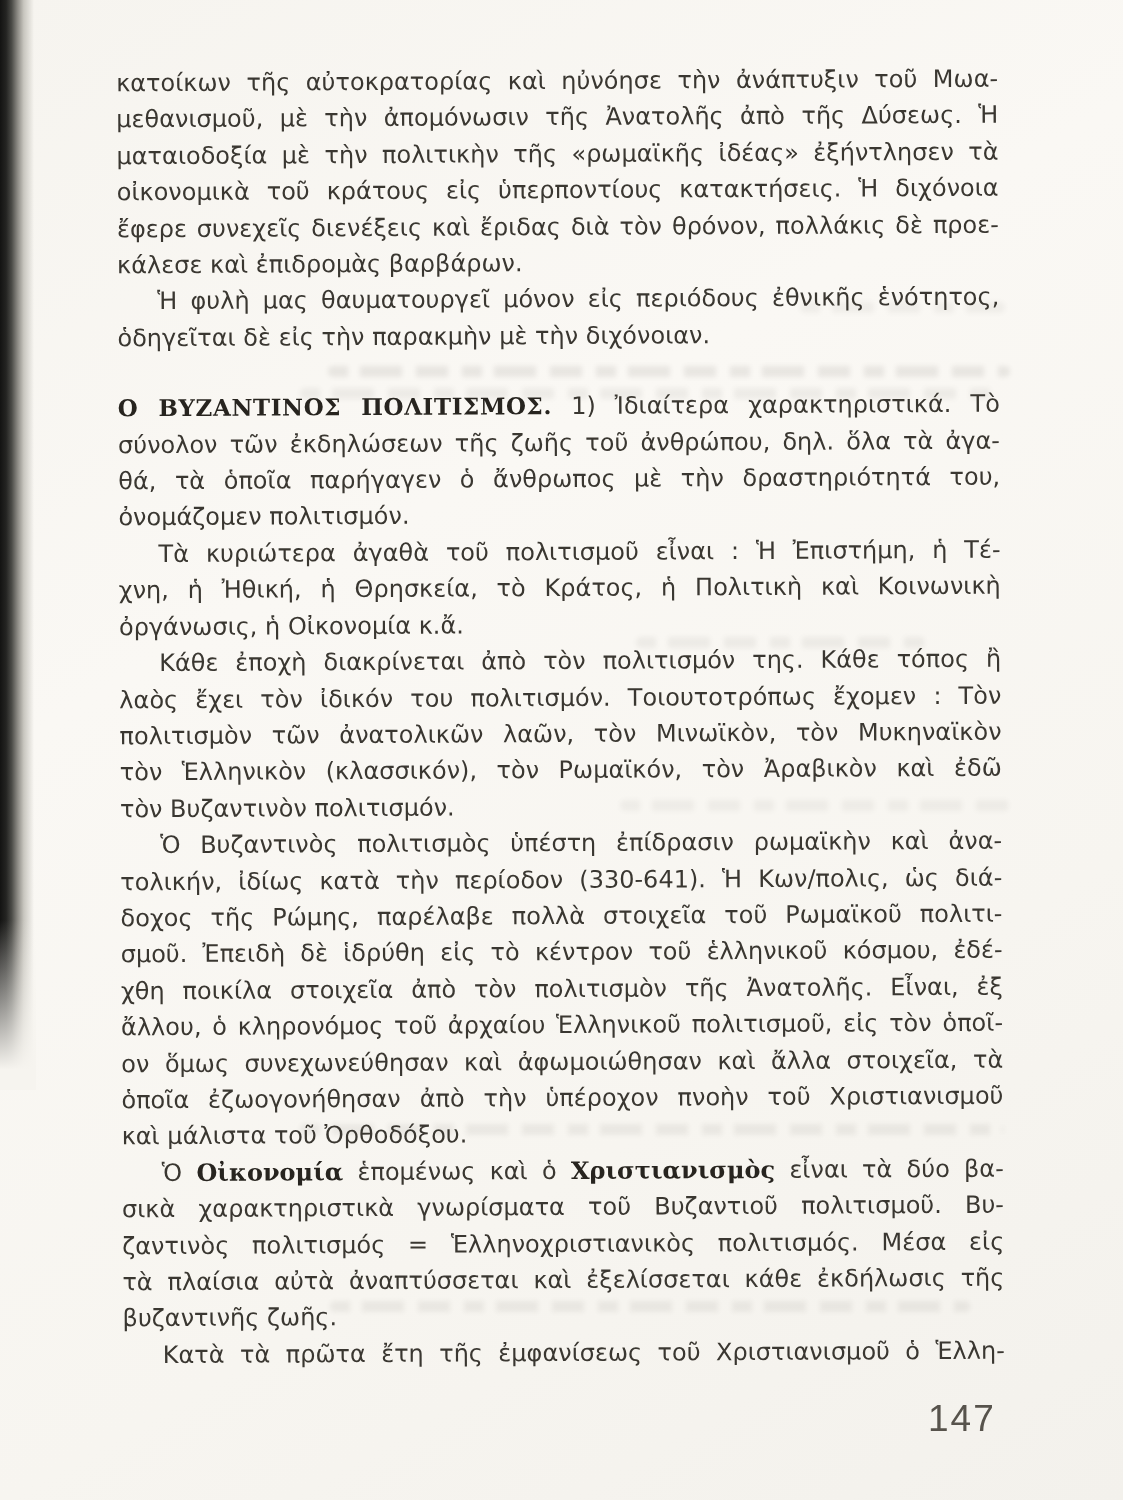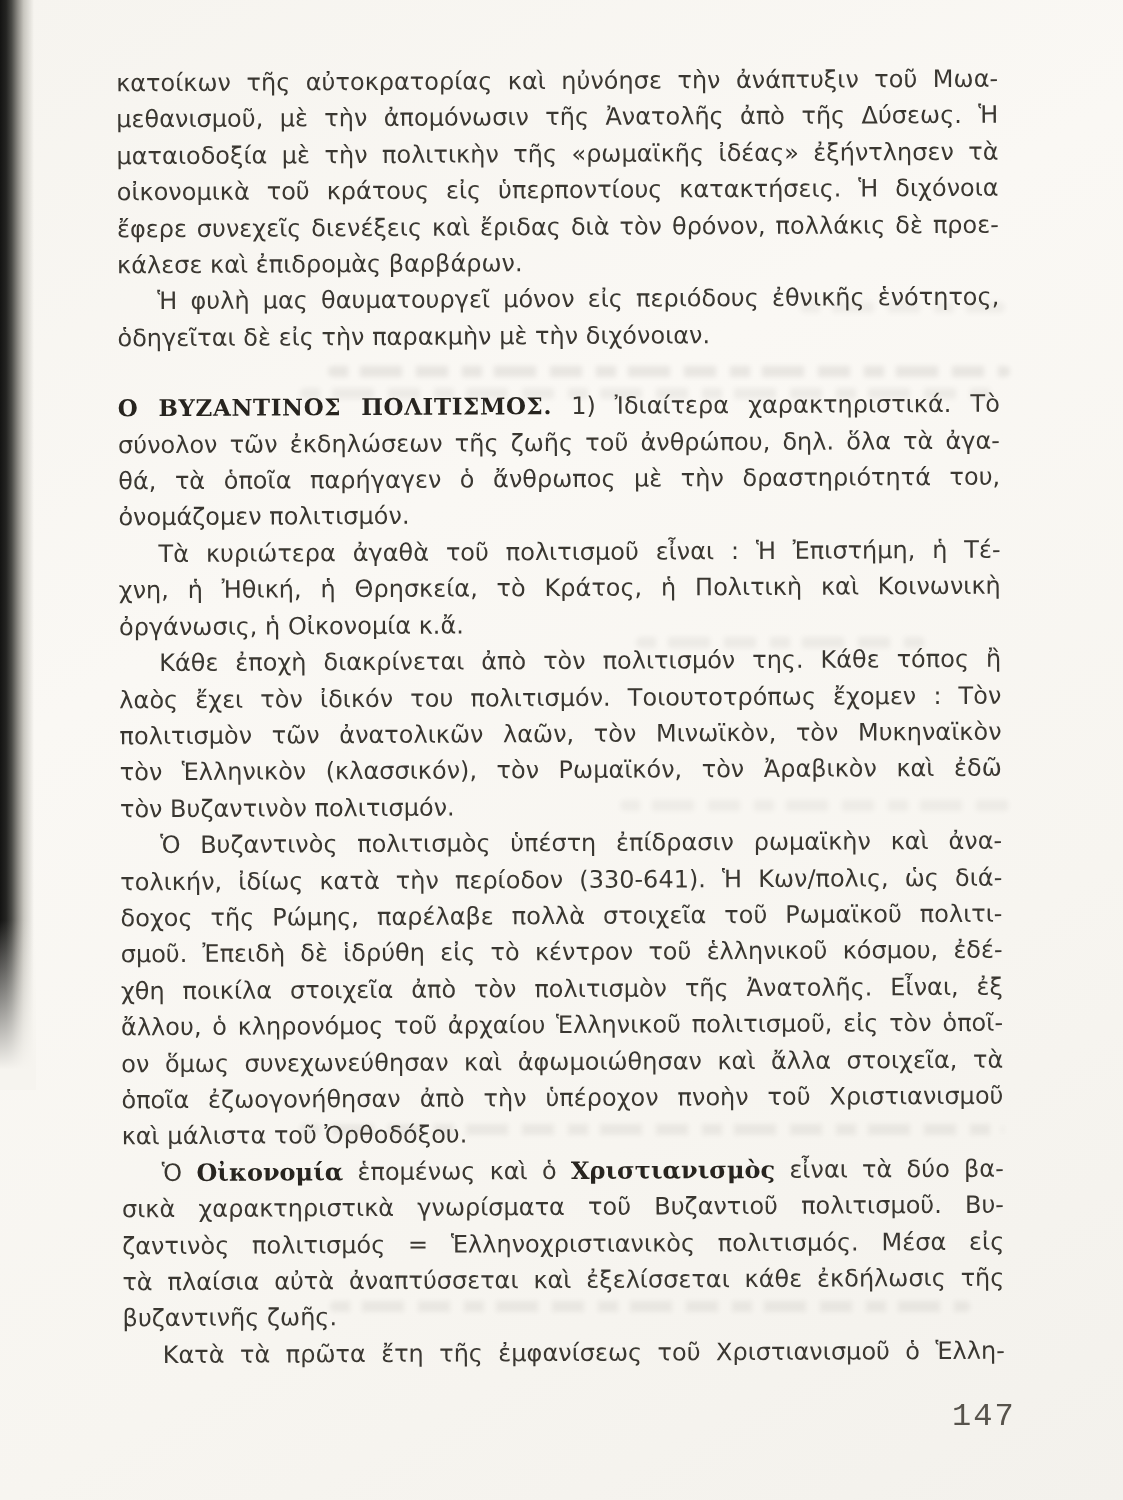--- a/index.html
+++ b/index.html
@@ -58,24 +58,24 @@
     letter-spacing: 0.6px;
     color: #27241f;
   }
   .bold {
     font-family: "DejaVu Serif", serif;
     font-weight: 700;
     color: #27241f;
   }
   .page-number {
     position: absolute;
-    left: 952px;
+    left: 928px;
     top: 1398px;
-    font-family: Liberation Mono, monospace;
-    font-size: 32px;
+    font-family: Liberation Sans, sans-serif;
+    font-size: 37px;
     letter-spacing: 2px;
     color: #57534c;
   }
   
   .ghost {
     position: absolute;
     height: 11px;
     background: repeating-linear-gradient(90deg,
       #57524a 0 20px, transparent 20px 32px,
       #57524a 32px 74px, transparent 74px 88px,

